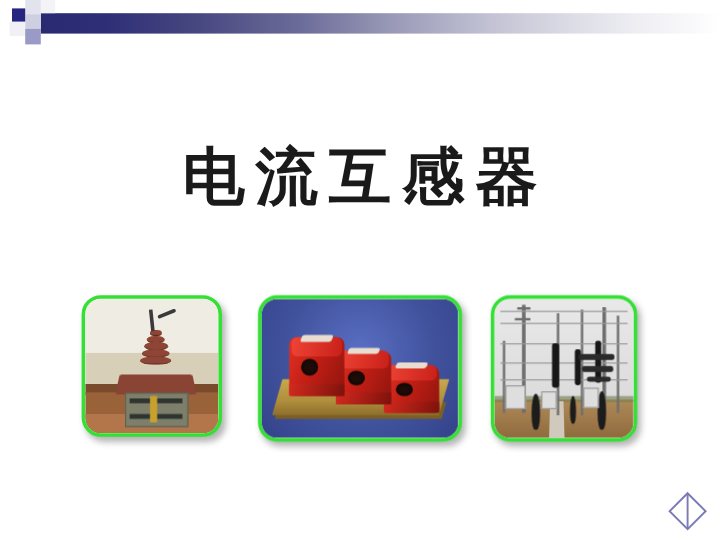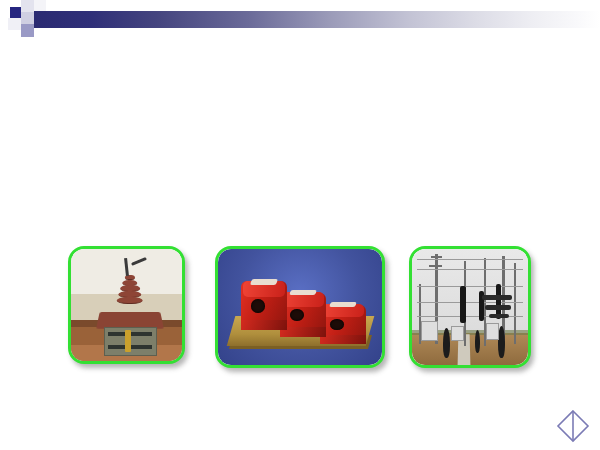--- a/index.html
+++ b/index.html
@@ -191,20 +191,21 @@
     <div class="banner-bar"></div>
     <div class="sq sq-g"></div>
     <div class="sq sq-c"></div>
     <div class="sq sq-d"></div>
     <div class="sq sq-e"></div>
     <div class="sq sq-f"></div>
     <div class="sq sq-a"></div>
     <div class="sq sq-b"></div>
   </div>
 
+  <div class="title">电流互感器</div>
 
   <div class="pics">
 
     <div class="pic pic-1">
       <div class="pic-inner">
         <div class="p1-wall-top"></div>
         <div class="p1-wall-mid"></div>
         <div class="p1-skirt"></div>
         <div class="p1-floor"></div>
         <div class="p1-floor2"></div>

